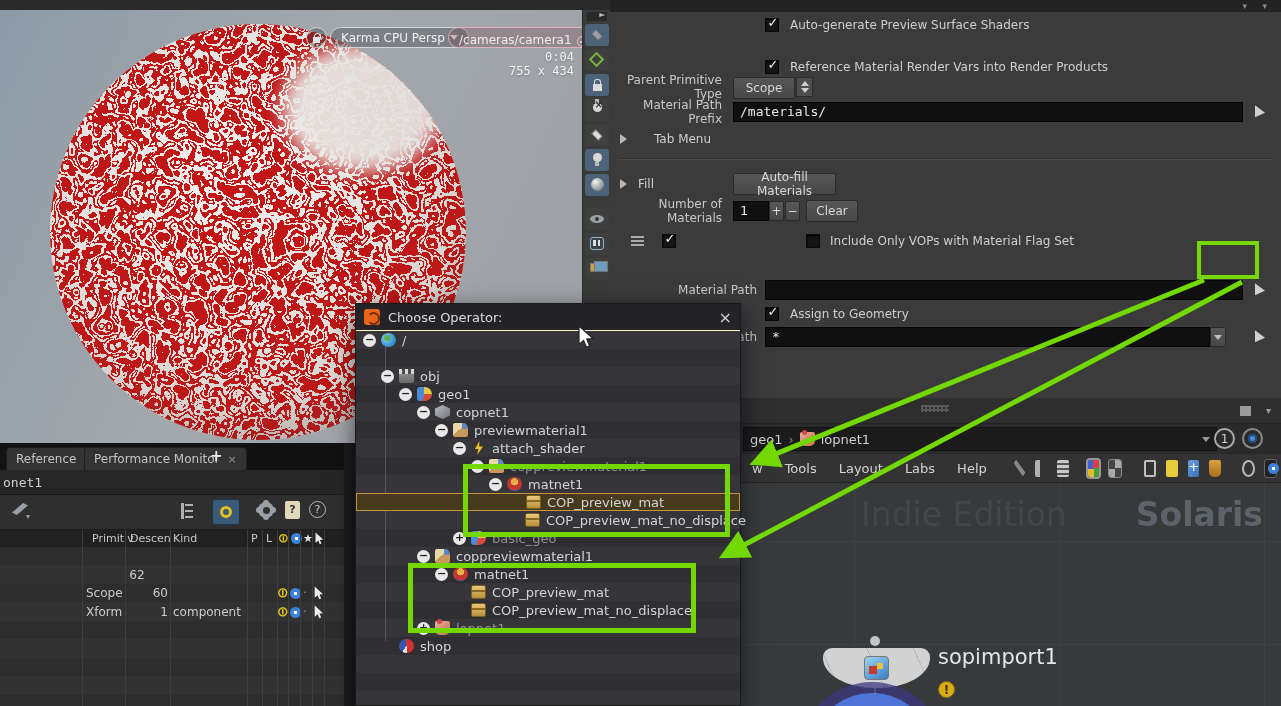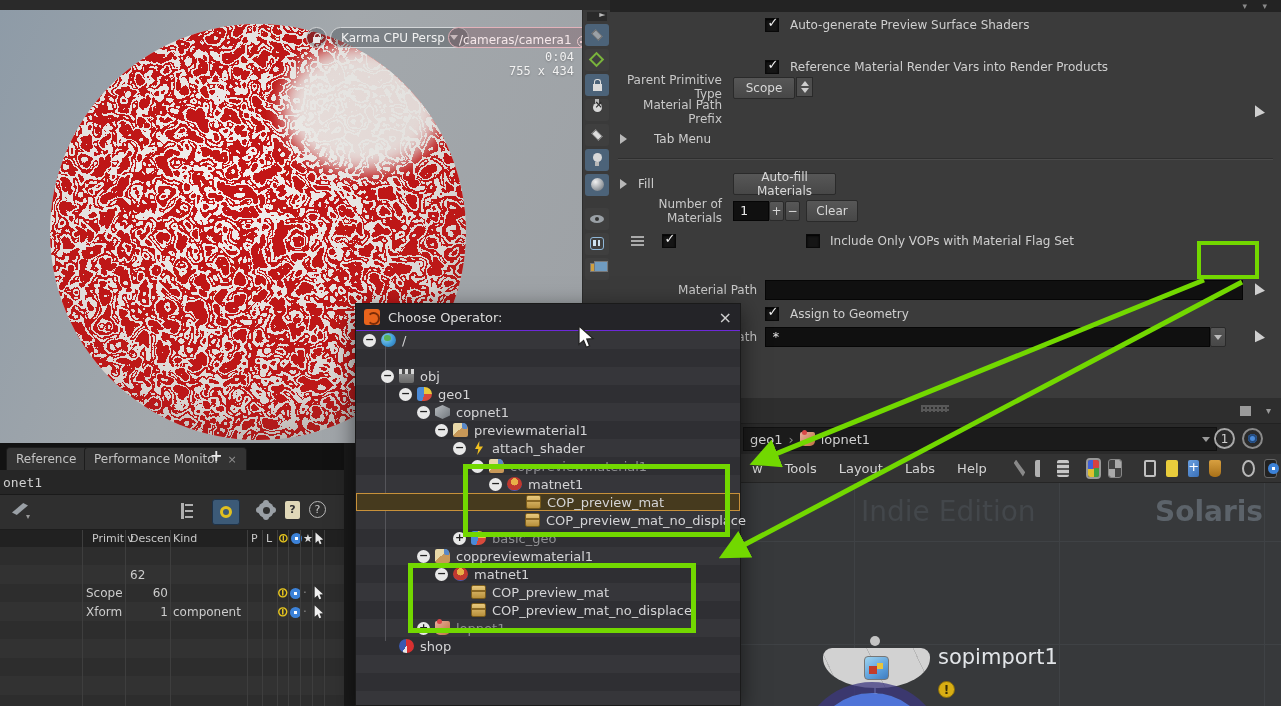--- a/index.html
+++ b/index.html
@@ -103,21 +103,21 @@
     background:repeating-linear-gradient(90deg,#6a6a6a 0 2px,transparent 2px 4px),repeating-linear-gradient(#6a6a6a 0 2px,transparent 2px 4px); opacity:.7;}
   #net-crumbbar { position:absolute; left:0; top:26px; width:540px; height:30px; background:#2a2a2a; }
   #net-crumb { position:absolute; left:2px; top:3px; width:474px; height:24px; background:#1b1b1b; border:1px solid #111;
     display:flex; align-items:center; gap:6px; padding:0 6px; color:#d0d0d0; font-size:13px; }
   #net-menus { position:absolute; left:0; top:56px; width:540px; height:29px; background:#333; border-bottom:1px solid #252525;
     display:flex; align-items:center; color:#d4d4d4; font-size:13px; }
   #net-menus .m { padding:0 11px; }
   #net-canvas { position:absolute; left:0; top:85px; width:540px; height:223px; background:#37393b; overflow:hidden;}
   .gridv { position:absolute; top:0; width:1px; height:223px; background:#3f4245; }
   .gridh { position:absolute; left:0; width:540px; height:1px; background:#3f4245; }
-  .wm { position:absolute; font-size:28px; }
+  .wm { position:absolute; font-size:33px; }
   .mi { width:17px; height:17px; margin:0 5px; position:relative; border-radius:2px; }
   .badge-circle { position:absolute; width:21px; height:21px; border-radius:50%; border:2px solid #a8a8a8;
     color:#cfcfcf; text-align:center; line-height:19px; font-size:12px; }
   .radial { position:absolute; width:21px; height:21px; border-radius:50%; border:2px solid #8a8a8a; }
   .radial::after { content:""; position:absolute; left:4px; top:4px; width:9px; height:9px; border-radius:50%;
     background:#4a8ad8; box-shadow:inset 0 0 0 2px #244a7c; }
 
   
   #node-sop { position:absolute; left:82px; top:165px; width:107px; height:40px; background:#d2d2d2;
     border-radius:9px 9px 52px 52px / 9px 9px 30px 30px;
@@ -128,21 +128,21 @@
   #node-sop .nicon::after { content:""; position:absolute; left:12px; top:6px; width:6px; height:6px; background:#e8c43c; }
   .ndot { position:absolute; width:10px; height:10px; border-radius:50%; background:#c4c4c4; }
   #ml-ring { position:absolute; left:69px; top:210px; width:124px; height:124px; border-radius:50%;
     border:15px solid #4f74d8; box-shadow:0 0 0 11px rgba(62,56,128,.75), inset 0 0 0 4px rgba(62,56,128,.4); }
   .node-label { position:absolute; color:#e2e5e8; font-size:21px; }
   .warn { position:absolute; width:17px; height:17px; border-radius:50%; background:#d8ae14; color:#3a2e04;
     font-weight:bold; text-align:center; line-height:17px; font-size:12px; border:1px solid #8a6e0a; }
   .conn { position:absolute; width:2px; background:#8fa4b8; }
 
   
-  #dialog { left:355px; top:303px; width:386px; height:403px; background:#6d28d9; border:1px solid #1a1a1a;
+  #dialog { left:355px; top:303px; width:386px; height:403px; background:#fef9c3; border:1px solid #1a1a1a;
     box-shadow:0 6px 22px rgba(0,0,0,.55); }
   #dlg-title { position:absolute; left:0; top:0; width:384px; height:26px; background:#242428;
     display:flex; align-items:center; padding:0 8px; gap:8px; color:#dcdcdc; font-size:13px; }
   #dlg-logo { width:16px; height:16px; border-radius:3px; background:#e8641c; position:relative; }
   #dlg-logo::after { content:""; position:absolute; left:3px; top:3px; width:9px; height:9px;
     border:2px solid #7a2c08; border-left-color:transparent; border-radius:50%; }
   #dlg-close { margin-left:auto; color:#cfcfcf; font-size:16px; }
   #dlg-tree { position:absolute; left:0; top:27px; width:384px; height:374px;
     background:repeating-linear-gradient(#36363a 0 18px,#2f2f33 18px 36px); }
   #dlg-guide { position:absolute; left:29px; top:10px; width:1px; height:300px; background:#55555a; }
@@ -301,20 +301,21 @@
       <span class="plabel" style="left:0;width:112px">Parent Primitive Type</span>
       <span class="btn" style="left:123px;width:62px;top:1px">Scope</span>
       <span class="spin" style="left:186px;top:1px">
           <i class="up"></i>
           <i class="dn"></i>
         </span>
     </div>
 
     <div class="prow" style="top:101px">
       <span class="plabel" style="left:0;width:112px">Material Path Prefix</span>
+      <span class="field mono" style="left:123px;width:510px;top:1px">/materials/</span>
       <span class="parrow" style="left:645px;top:5px"></span>
     </div>
 
     <div class="prow" style="top:128px">
       <span class="tri-r" style="position:absolute;left:10px"></span>
       <span style="position:absolute;left:44px">Tab Menu</span>
     </div>
 
     <div class="divline" style="top:158px"></div>
 
@@ -402,21 +403,21 @@
       <span class="pwr" style="left:279px">⏼</span>
       <span class="eyeI" style="left:291px;top:3px;position:absolute"></span>
       <span style="left:303px;color:#ddd">★</span>
       <svg class="curs" style="left:315px;top:2px" width="9" height="13" viewBox="0 0 9 13">
           <path d="M0.5 0.5 L0.5 11 L3.2 8.6 L4.8 12.3 L6.5 11.5 L4.9 7.9 L8.2 7.6 Z" fill="#e8e8e8"></path>
         </svg>
     </div>
 
     <div id="lp-table">
       <div class="trowL" style="top:18.5px">
-        <span style="left:130px;width:38px;text-align:left">62</span>
+        <span style="left:118px;width:38px;text-align:center">62</span>
       </div>
       <div class="trowL" style="top:37px">
         <span style="left:86px">Scope</span>
         <span style="left:130px;width:38px;text-align:right">60</span>
         <span class="pwr" style="left:278px">⏼</span>
         <span class="eyeI" style="left:290px;top:4px;position:absolute"></span>
         <span style="left:303px;color:#888">·</span>
         <svg class="curs" style="left:314px;top:2px" width="10" height="14" viewBox="0 0 9 13">
             <path d="M0.5 0.5 L0.5 11 L3.2 8.6 L4.8 12.3 L6.5 11.5 L4.9 7.9 L8.2 7.6 Z" fill="#f0f0f0"></path>
           </svg>

